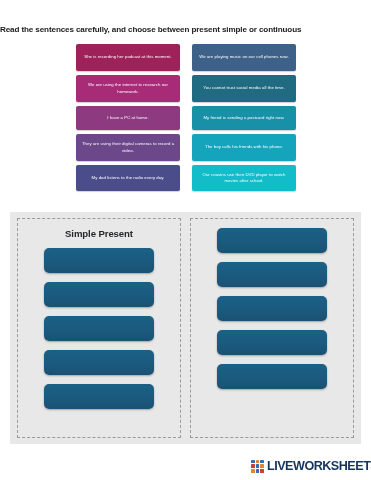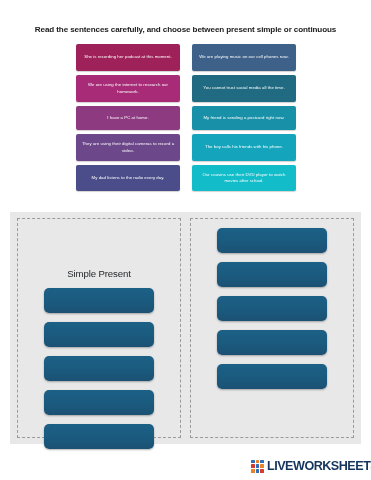--- a/index.html
+++ b/index.html
@@ -14,21 +14,20 @@
     overflow: hidden;
     position: relative;
   }
 
   
   .instruction {
     position: absolute;
     top: 24px;
     left: 0;
     width: 371px;
-    text-align: center;
     font-size: 8.1px;
     font-weight: bold;
     color: #1b1b1b;
     letter-spacing: -0.12px;
     line-height: 11px;
   }
 
   
   .cards {
     position: absolute;
@@ -79,25 +78,24 @@
     border: 1px dashed #9a9a9a;
     background: #e8e8e8;
     box-sizing: border-box;
     padding-top: 9px;
     display: flex;
     flex-direction: column;
     align-items: center;
   }
   .panel-title {
     font-size: 9.6px;
-    font-weight: normal;
+    font-weight: bold;
     color: #26282b;
     margin-bottom: 9px;
     letter-spacing: -0.1px;
-    margin-top: 40px;
   }
   .slots {
     display: flex;
     flex-direction: column;
     gap: 9px;
     width: 100%;
     align-items: center;
   }
   .slot {
     width: 110px;

